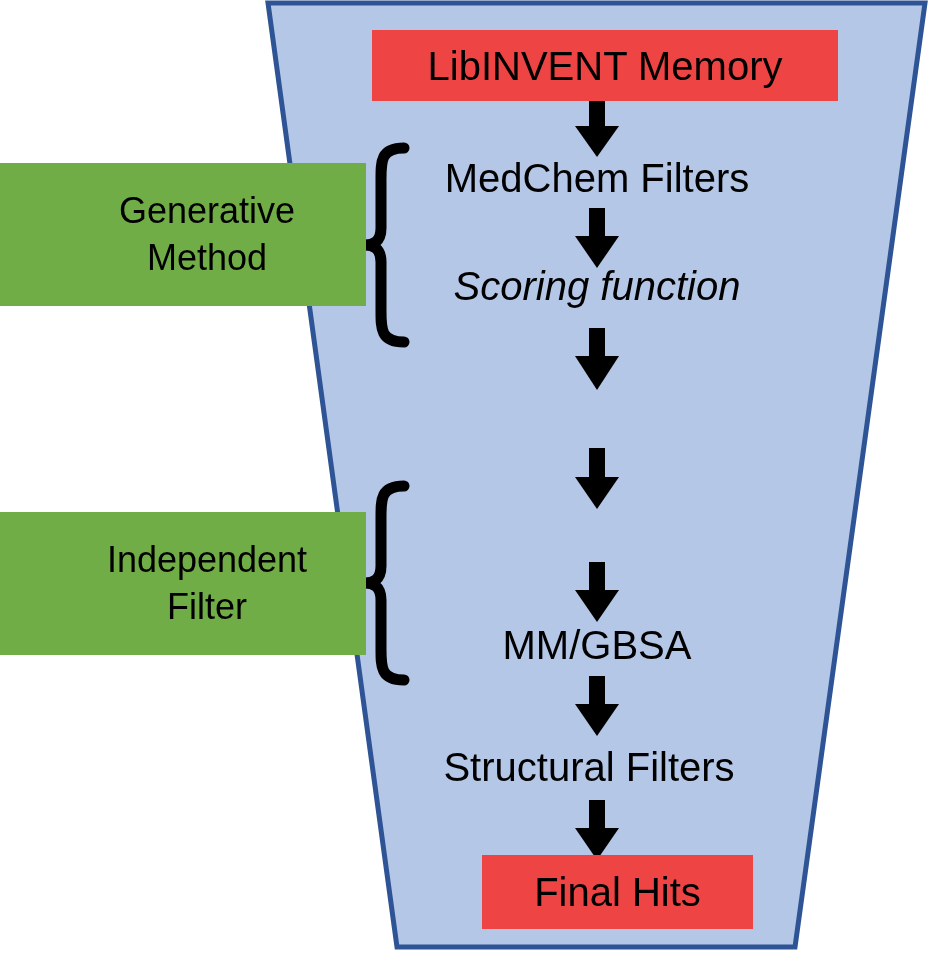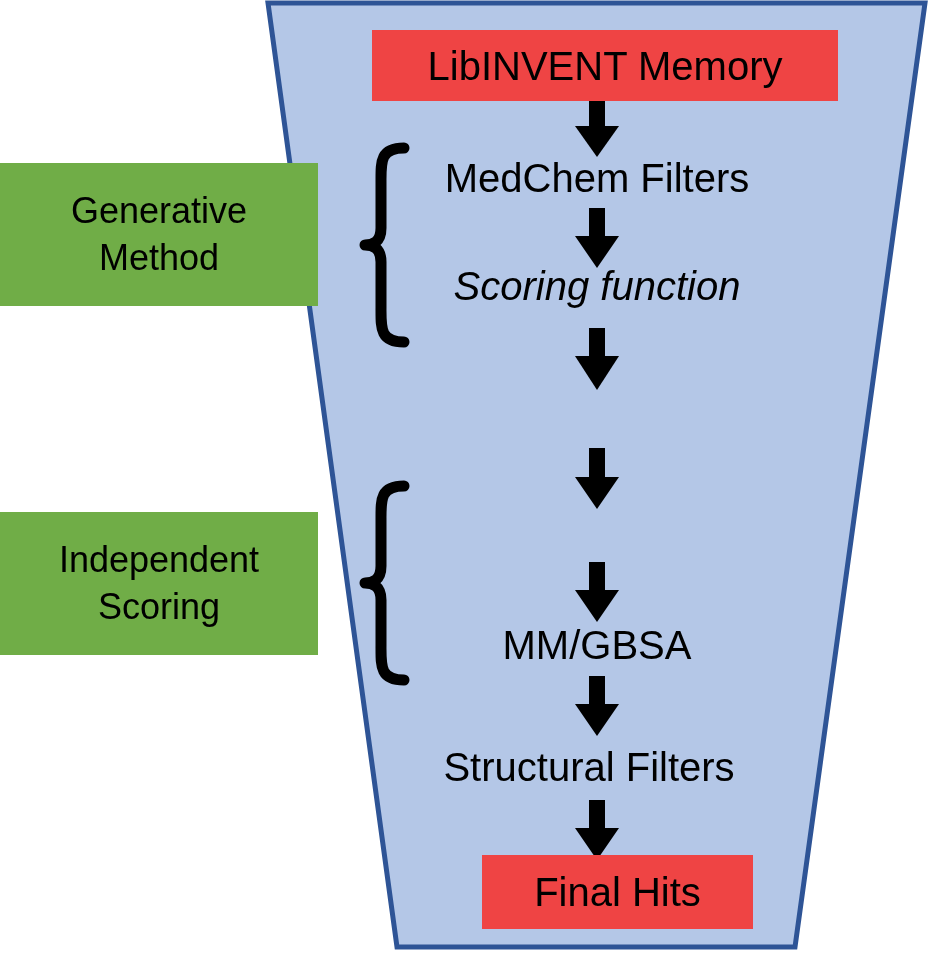--- a/index.html
+++ b/index.html
@@ -52,20 +52,21 @@
     position: absolute;
     background: #70ad47;
     color: #000000;
     font-size: 36px;
     line-height: 1.28;
     display: flex;
     align-items: center;
     justify-content: center;
     text-align: center;
     white-space: pre-line;
+    padding-left: 48px;
   }
 </style>
 </head>
 <body>
 
 <div id="canvas">
 
   <svg id="funnel-svg" viewBox="0 0 931 956">
 
     <polygon points="268,3 925,3 795,947 397,947" fill="#b4c7e7" stroke="#2e5496" stroke-width="5"></polygon>
@@ -107,21 +108,21 @@
     <g>
       <rect x="589" y="800" width="16" height="34" fill="#000000"></rect>
       <polygon points="575,828 619,828 597,860" fill="#000000"></polygon>
     </g>
   </svg>
 
   <div class="group-label" style="left:0px; top:163px; width:318px; height:143px;">Generative
 Method</div>
 
   <div class="group-label" style="left:0px; top:512px; width:318px; height:143px;">Independent
-Scoring</div>
+Filter</div>
 
   <div class="node hl" style="left:372px; top:30px; width:466px; height:71px;">LibINVENT Memory</div>
 
   <div class="node plain" style="left:397px; top:152px; width:400px; height:52px;">MedChem Filters</div>
 
   <div class="node plain" style="left:397px; top:260px; width:400px; height:52px;font-style:italic;">Scoring function</div>
 
 
 
   <div class="node plain" style="left:447px; top:619px; width:300px; height:52px;">MM/GBSA</div>

